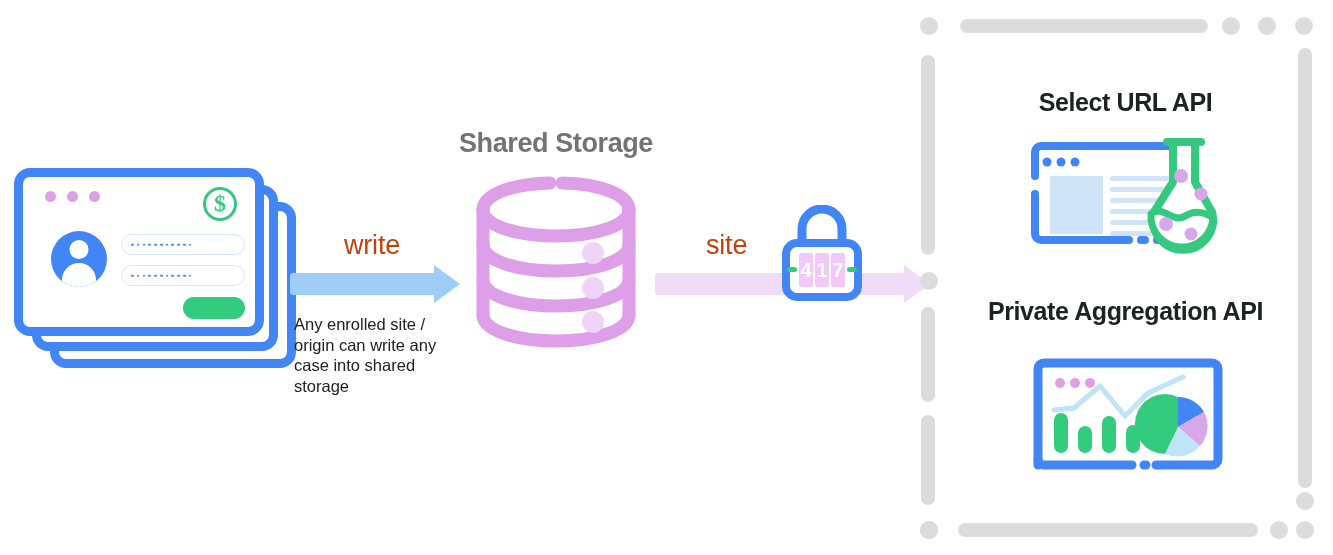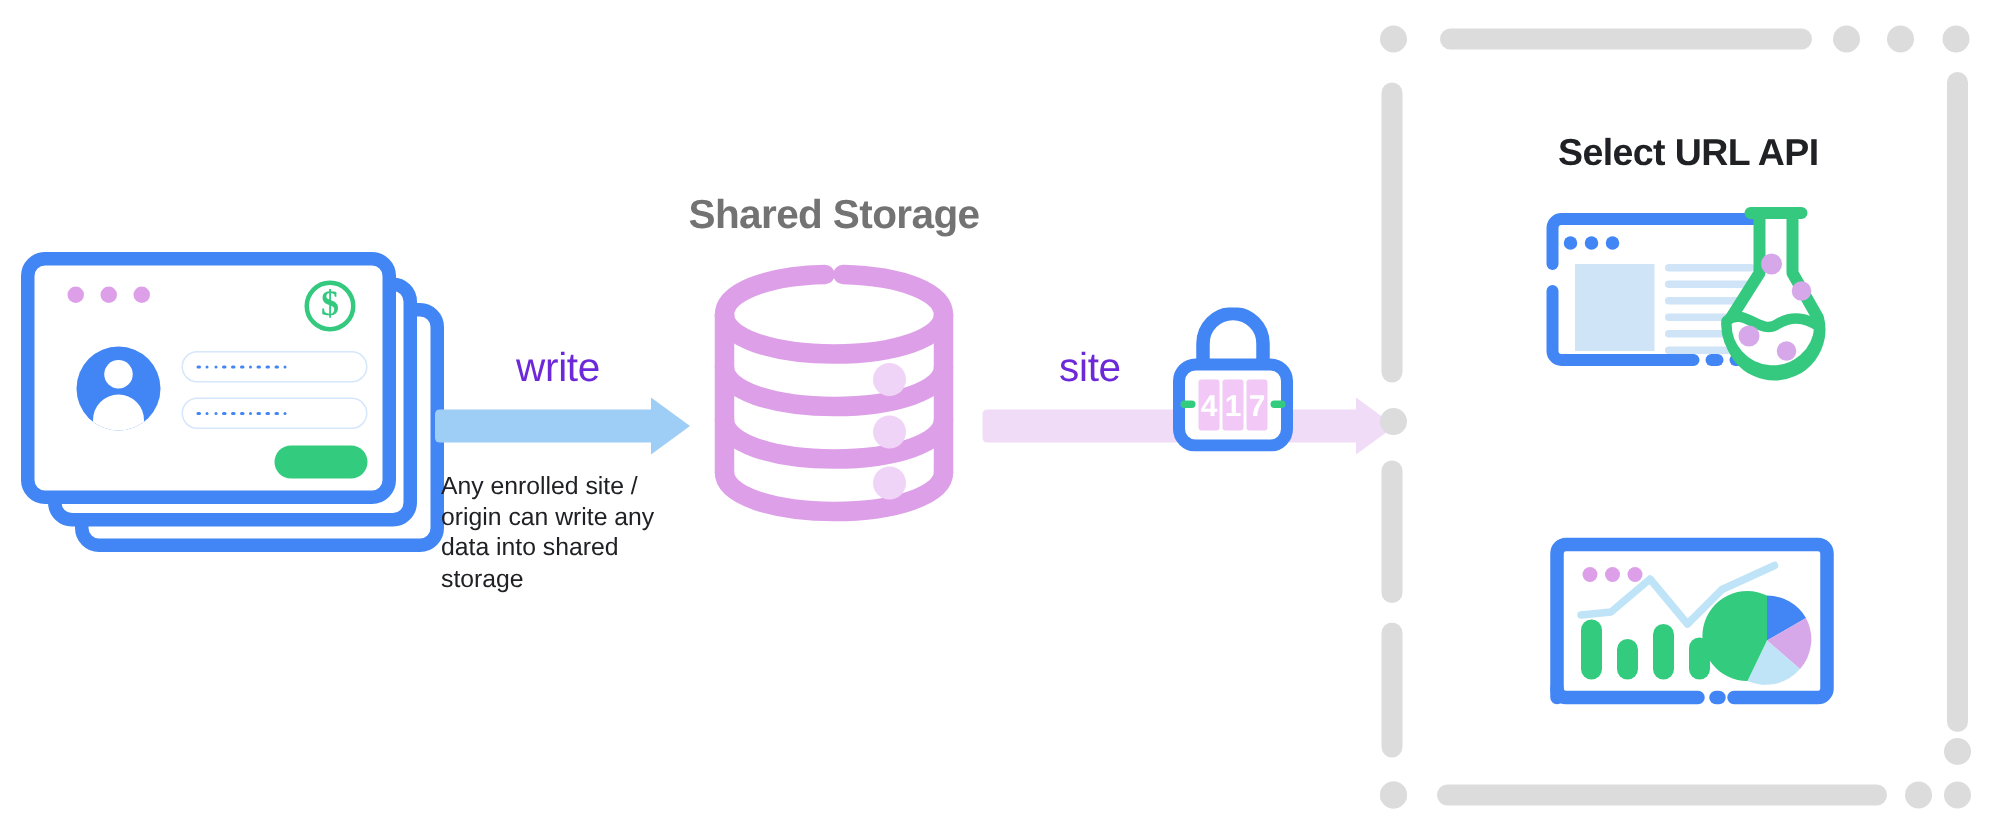--- a/index.html
+++ b/index.html
@@ -39,21 +39,21 @@
 
   #write-arrow{left:290px;top:264px;width:170px;height:40px;}
   #write-arrow .shaft{width:148px;background:#9ecdf5;}
   #write-arrow .head{border-left:26px solid #9ecdf5;}
 
   #read-arrow{left:655px;top:264px;width:275px;height:40px;}
   #read-arrow .shaft{width:252px;background:#f0dcf7;}
   #read-arrow .head{border-left:26px solid #f0dcf7;}
 
   
-  .lbl-big{position:absolute;font-size:27px;color:#6d28d9;letter-spacing:-0.2px;}
+  .lbl-big{position:absolute;font-size:27px;color:#c2410c;letter-spacing:-0.2px;}
   .lbl-body{position:absolute;font-size:16.5px;line-height:20.5px;color:#202124;white-space:pre-line;}
   #write-label{left:344px;top:230px;}
   #read-label{left:706px;top:230px;}
   #write-desc{left:294px;top:314px;width:175px;}
   #read-desc{left:662px;top:321px;width:240px;}
 
   
   #ss-title{left:459px;top:128px;font-size:27px;font-weight:bold;color:#737373;letter-spacing:-0.4px;}
 
   
@@ -128,21 +128,21 @@
       </div>
       <div class="submit-btn"></div>
     </div>
   </div>
 
   <div class="arrow" id="write-arrow">
     <div class="shaft"></div>
     <div class="head"></div>
   </div>
   <div class="lbl-big" id="write-label">write</div>
-  <div class="lbl-body" id="write-desc">Any enrolled site / origin can write any data into shared storage</div>
+  <div class="lbl-body" id="write-desc">Any enrolled site / origin can write any case into shared storage</div>
 
   <div class="abs" id="ss-title">Shared Storage</div>
 
   <div class="abs" id="cylinder">
     <svg width="172" height="185" viewBox="0 0 172 185" fill="none">
       <g stroke="#dda0e8" stroke-width="13" stroke-linecap="round" fill="none">
         <path d="M80 13 C40 14 13 25 13 40"></path>
         <path d="M92 13 C132 14 159 25 159 40"></path>
         <path d="M13 40 C13 55 45 66 86 66 C127 66 159 55 159 40"></path>
         <path d="M13 40 L13 145"></path>
@@ -229,20 +229,21 @@
 
         <path d="M146 6 L180 6 M152 6 L152 46 L133 76 A30 30 0 1 0 191 76 L174 46 L174 6" stroke="#34c97f" stroke-width="8" fill="#ffffff" stroke-linejoin="round" stroke-linecap="round"></path>
         <path d="M130 78 C142 68 152 88 164 80 C174 74 184 76 192 82 A30 30 0 0 1 130 78 Z" fill="#ffffff" stroke="#34c97f" stroke-width="7" stroke-linejoin="round"></path>
         <circle cx="160" cy="40" r="7" fill="#d6a8ea"></circle>
         <circle cx="180" cy="58" r="6.5" fill="#d6a8ea"></circle>
         <circle cx="145" cy="88" r="7" fill="#d6a8ea"></circle>
         <circle cx="170" cy="98" r="6.5" fill="#d6a8ea"></circle>
       </svg>
     </div>
 
+    <div class="api-title" id="priv-agg-title">Private Aggregation API</div>
     <div id="priv-agg-icon">
       <svg width="200" height="130" viewBox="0 0 200 130" fill="none">
         <g stroke="#4285f4" stroke-width="9" stroke-linecap="round" fill="none">
           <path d="M10 110 L10 14 A6 6 0 0 1 16 8 L184 8 A6 6 0 0 1 190 14 L190 104 A6 6 0 0 1 184 110 L128 110"></path>
           <path d="M116 110 L118 110"></path>
           <path d="M104 110 L16 110 A6 6 0 0 1 10 104"></path>
         </g>
         <circle cx="32" cy="28" r="5" fill="#dda0e8"></circle>
         <circle cx="47" cy="28" r="5" fill="#dda0e8"></circle>
         <circle cx="62" cy="28" r="5" fill="#dda0e8"></circle>

